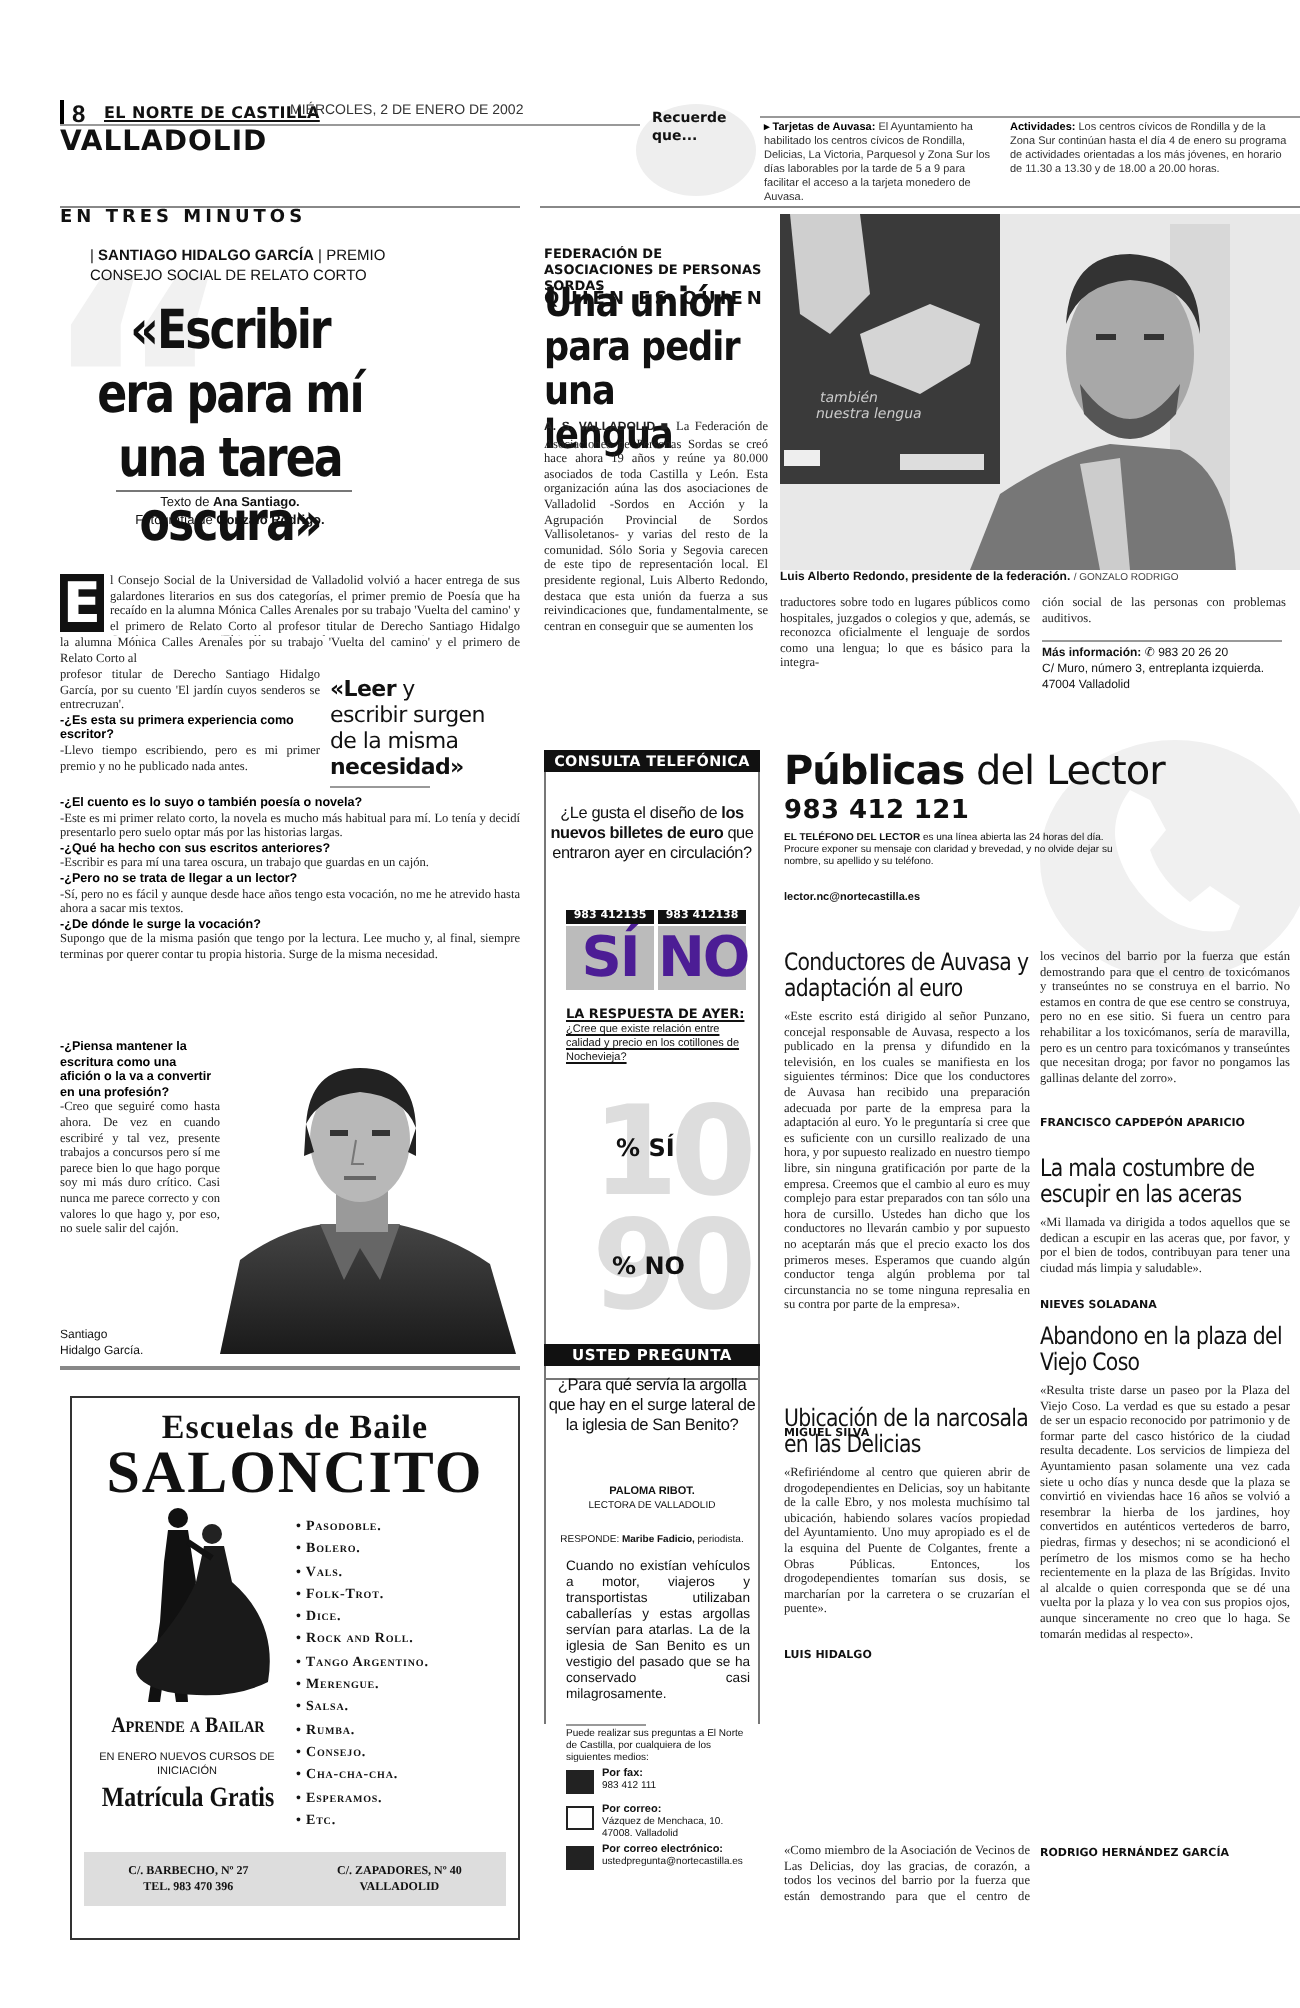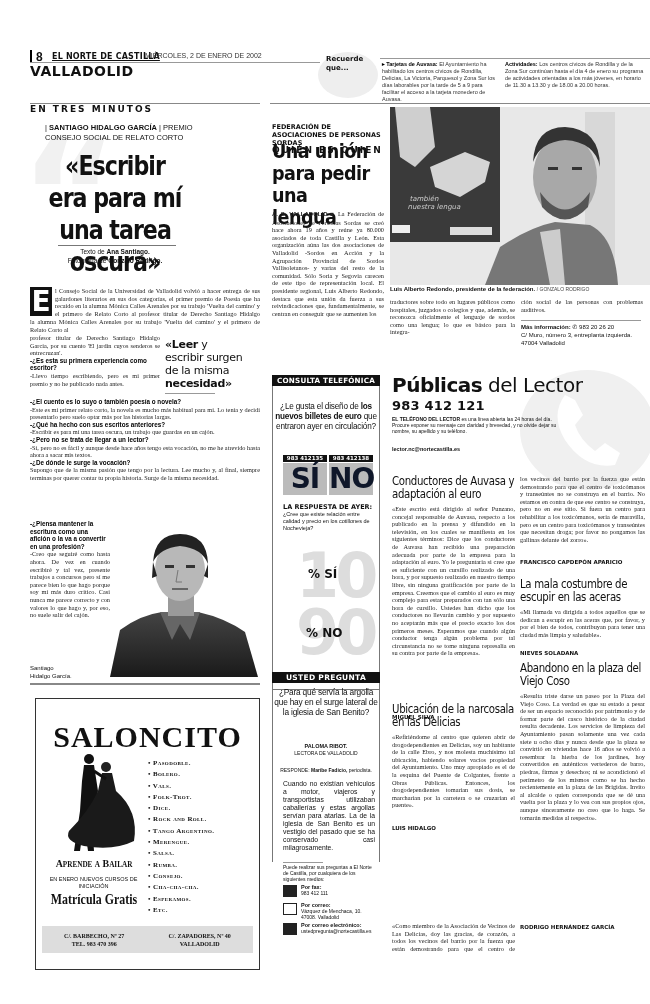--- a/index.html
+++ b/index.html
@@ -64,22 +64,22 @@
   .mas-info { left:521px; top:320px; width:120px; font: 6px "Liberation Sans", sans-serif; line-height:8px; border-top:1px solid #999; padding-top:2px; }
 
   
   .ct-box { left:272px; top:375px; width:108px; height:315px; border:1px solid #777; }
   .ct-head { left:272px; top:375px; width:108px; height:11px; background:#111; color:#fff; text-align:center; font: bold 7.2px "DejaVu Sans", sans-serif; line-height:11px; letter-spacing:0.2px; }
   .ct-q { left:272px; top:390px; width:108px; text-align:center; font: 8.2px "Liberation Sans", sans-serif; line-height:10px; letter-spacing:-0.2px;margin-top:12px; }
   .ct-q b { font-weight:bold; }
   .ct-nums { left:283px; top:455px; width:90px; display:flex; gap:2px; }
   .ct-num { width:44px; height:7px; background:#111; color:#fff; font: bold 5.5px "DejaVu Sans", sans-serif; text-align:center; line-height:7px; }
   .ct-yesno { left:283px; top:463px; width:90px; display:flex; gap:2px; }
-  .ct-yn { width:44px; height:32px; background:#bbb; color:#0f172a; font: bold 28px "DejaVu Sans", sans-serif; text-align:center; line-height:32px; letter-spacing:-1px; }
-  .ct-ayer { left:283px; top:503px; width:92px; font: 5.5px "Liberation Sans", sans-serif; line-height:7px; }
+  .ct-yn { width:44px; height:32px; background:#bbb; color:#4c1d95; font: bold 28px "DejaVu Sans", sans-serif; text-align:center; line-height:32px; letter-spacing:-1px; }
+  .ct-ayer { left:283px; top:503px; width:92px; font: 5.5px "Liberation Sans", sans-serif; line-height:7px;text-decoration:underline; }
   .ct-ayer b { font: bold 6.5px "DejaVu Sans", sans-serif; }
   .big-pct { font: bold 62px "DejaVu Sans", sans-serif; color:#ddd; letter-spacing:-4px; line-height:1; }
   .pct-label { font: bold 12px "DejaVu Sans", sans-serif; color:#111; }
 
   .up-head { left:272px; top:672px; width:108px; height:11px; background:#111; color:#fff; text-align:center; font: bold 7.5px "DejaVu Sans", sans-serif; line-height:11px; letter-spacing:0.3px; }
   .up-q { left:272px; top:687px; width:108px; text-align:center; font: 8.3px "Liberation Sans", sans-serif; line-height:10px; letter-spacing:-0.2px; }
   .up-who { left:272px; top:743px; width:108px; text-align:center; font: 5px "Liberation Sans", sans-serif; line-height:7px; }
   .up-who b { font-weight:bold; font-size:5.5px; }
   .up-resp { left:272px; top:767px; width:108px; text-align:center; font: 5px "Liberation Sans", sans-serif; }
   .up-ans { left:283px; top:780px; width:92px; font: 6.8px "Liberation Sans", sans-serif; line-height:8px; text-align:justify; }
@@ -186,20 +186,21 @@
   <path d="M53 42 L52 58 L57 56 Z M108 44 L108 58 L104 56 Z" fill="#222"></path>
   <rect x="65" y="45" width="9" height="3" fill="#333"></rect>
   <rect x="86" y="45" width="9" height="3" fill="#333"></rect>
   <path d="M78 50 L76 62 L82 62" stroke="#777" fill="none"></path>
   <rect x="72" y="68" width="16" height="2" fill="#666"></rect>
 </svg>
 <div class="abs caption-sh" style="width:45px;">Santiago Hidalgo García.</div>
 <div class="abs" style="left:30px; top:683px; width:230px; height:2px; background:#888;"></div>
 
 <div class="abs ad">
+  <div class="ad-t1">Escuelas de Baile</div>
   <div class="ad-t2">SALONCITO</div>
   <svg class="ad-dancers" viewBox="0 0 90 105">
     <circle cx="35" cy="8" r="5" fill="#111"></circle>
     <path d="M30 14 L40 14 L44 40 L38 70 L40 100 L34 100 L30 72 L26 100 L20 100 L26 60 L28 30 Z" fill="#111"></path>
     <circle cx="52" cy="16" r="5" fill="#222"></circle>
     <path d="M48 22 L58 22 L62 40 Q85 60 80 90 Q60 100 30 95 Q10 90 15 80 Q35 60 44 40 Z" fill="#1a1a1a"></path>
     <path d="M40 20 L52 28" stroke="#111" stroke-width="3"></path>
   </svg>
   <div class="ad-list">
     <div>• Pasodoble.</div>

